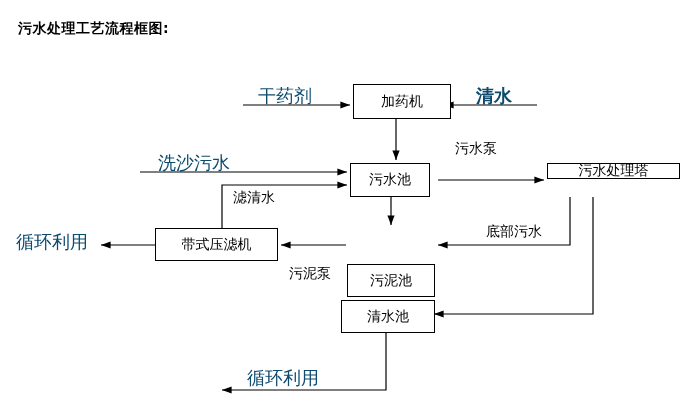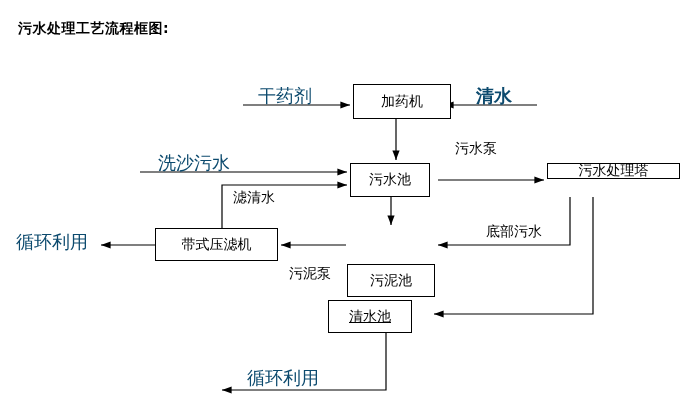--- a/index.html
+++ b/index.html
@@ -113,21 +113,21 @@
   </div>
 
   <div class="node-box" style="left:155px; top:228px; width:123px; height:33px;text-align:center;">
     <span>带式压滤机</span>
   </div>
 
   <div class="node-box" style="left:347px; top:228px; width:88px; height:33px;margin-top:36px;">
     <span>污泥池</span>
   </div>
 
-  <div class="node-box" style="left:328px; top:300px; width:84px; height:33px;text-decoration:underline;">
+  <div class="node-box" style="left:341px; top:300px; width:94px; height:33px;">
     <span>清水池</span>
   </div>
 
   <div class="io-label" style="left:258px; top:84px;">干药剂</div>
 
   <div class="io-label" style="left:476px; top:84px;font-weight:bold;">清水</div>
 
   <div class="io-label" style="left:158px; top:151px;">洗沙污水</div>
 
   <div class="io-label" style="left:16px; top:230px;">循环利用</div>

